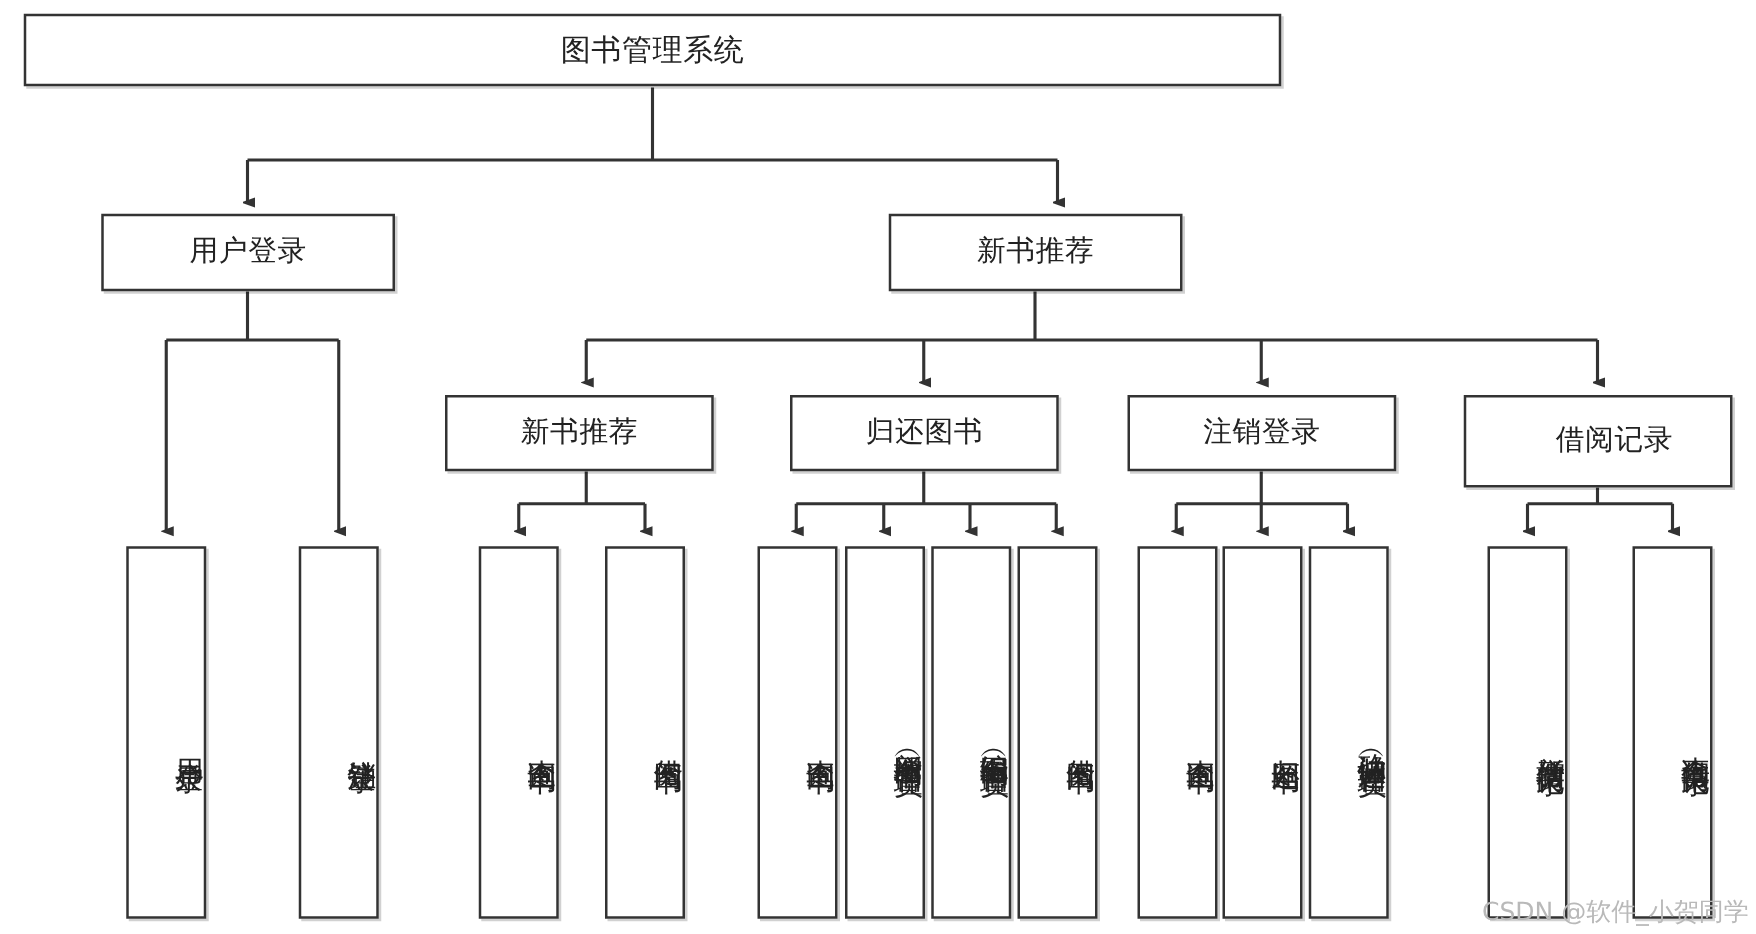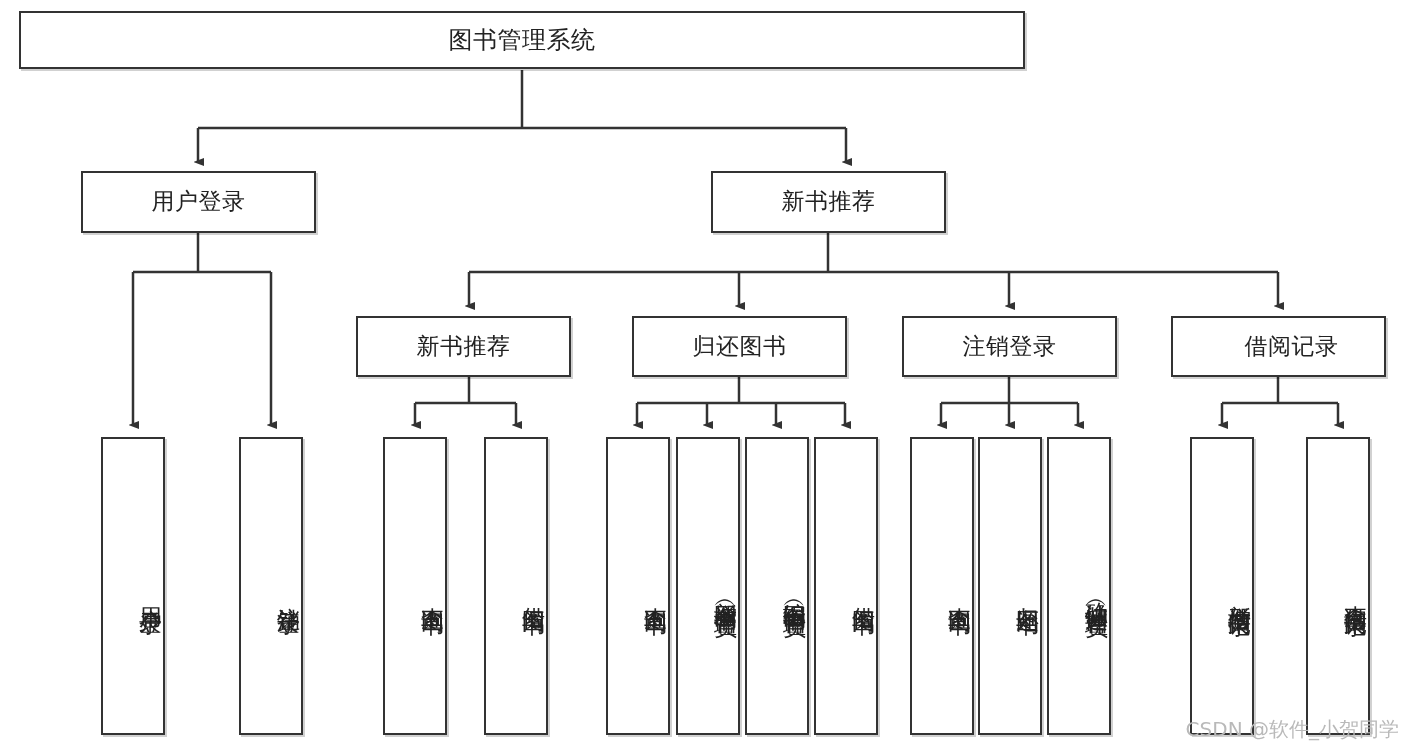--- a/index.html
+++ b/index.html
@@ -124,21 +124,21 @@
 
   <div class="node h-node" style="left:356px;top:316px;width:215px;height:61px;">
     <span class="lbl">新书推荐</span>
   </div>
   <div class="node h-node" style="left:632px;top:316px;width:215px;height:61px;">
     <span class="lbl">归还图书</span>
   </div>
   <div class="node h-node" style="left:902px;top:316px;width:215px;height:61px;">
     <span class="lbl">注销登录</span>
   </div>
-  <div class="node h-node" style="left:1171px;top:316px;width:215px;height:61px;padding-left:26px;">
+  <div class="node h-node" style="left:1171px;top:316px;width:215px;height:74px;padding-left:26px;">
     <span class="lbl">借阅记录</span>
   </div>
 
   <div class="node leaf" style="left:101px;top:437px;width:64px;height:298px;">
     <span class="lbl">用户登录</span>
   </div>
   <div class="node leaf" style="left:239px;top:437px;width:64px;height:298px;">
     <span class="lbl">注销登录</span>
   </div>
 

